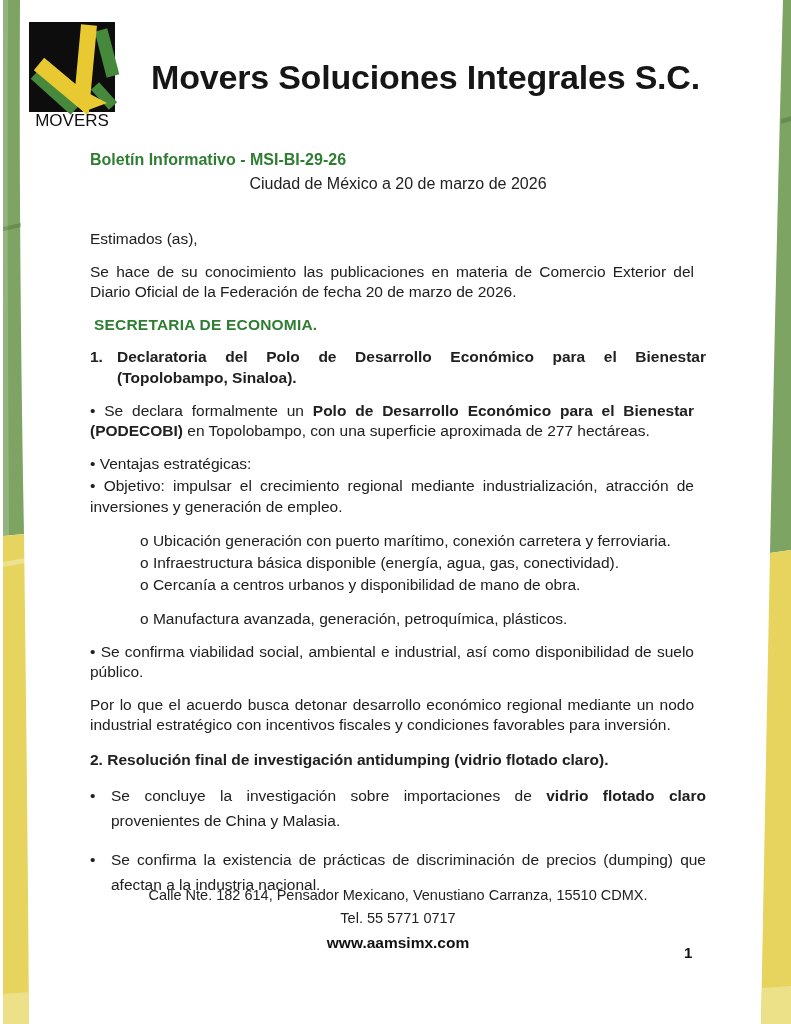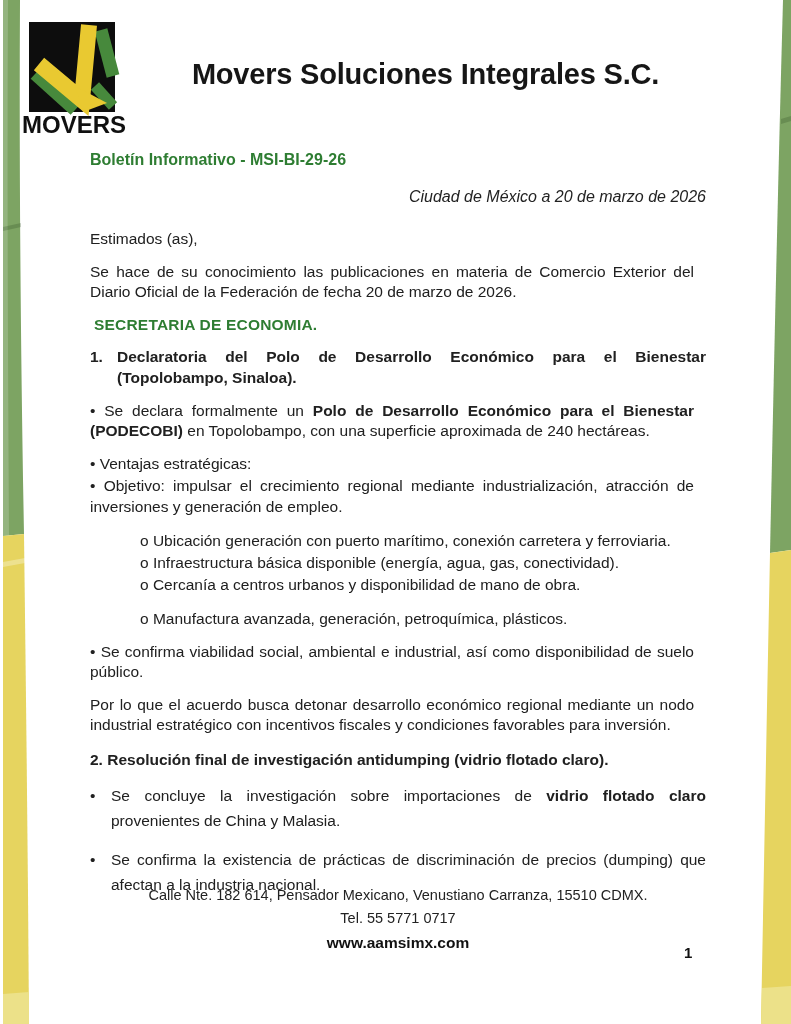--- a/index.html
+++ b/index.html
@@ -13,26 +13,26 @@
   .fill-syl{fill:#ece189;}
   .seam-d{fill:rgba(30,60,25,0.22);}
   .seam-l{fill:rgba(255,255,255,0.30);}
   .edge-hl{fill:rgba(255,255,255,0.18);}
   .logo{position:absolute;left:25px;top:22px;width:100px;height:93px;}
   .logo svg{overflow:visible;}
   .stroke-lg{stroke:var(--logo-green,#47893c);}
   .stroke-ly{stroke:var(--logo-yellow,#e9c931);}
   .fill-ly{fill:var(--logo-yellow,#e9c931);}
   .wordmark{position:absolute;left:22px;top:111px;width:100px;text-align:center;
-            font-weight:bold;font-size:24px;color:#101010;letter-spacing:0px;}
+            font-weight:normal;font-size:17px;color:#101010;letter-spacing:0px;}
   .title{position:absolute;left:0;top:58px;width:100%;box-sizing:border-box;padding-left:60px;
-         text-align:center;font-size:29px;font-weight:bold;color:#161616;letter-spacing:-0.2px;}
+         text-align:center;font-size:34px;font-weight:bold;color:#161616;letter-spacing:-0.2px;}
   .bulletin{position:absolute;left:90px;top:151px;font-size:16px;font-weight:bold;
             color:var(--accent-green,#2e7d32);}
-  .dateline{position:absolute;left:90px;top:188px;width:616px;text-align:right;font-size:16px;color:#222;font-style:italic;}
+  .dateline{position:absolute;left:90px;top:175px;width:616px;text-align:center;font-size:16px;color:#222;}
   .content{position:absolute;left:90px;top:229px;width:616px;font-size:15.5px;line-height:20.6px;color:#202020;}
   .content p{margin:0 12px 12px 0;}
   .just{text-align:justify;text-align-last:left;}
   .bold{font-weight:bold;}
   .green-head{color:var(--accent-green,#2e7d32);font-weight:bold;padding-left:4px;letter-spacing:0.2px;}
   .h1row{display:flex;margin:0 0 12px 0;font-weight:bold;}
   .h1row .num{width:27px;flex:none;}
   .h1row .txt{flex:1;text-align:justify;text-align-last:left;}
   .lead{margin:0 0 2px 0 !important;}
   .subs{margin:0 0 12px 0;}
@@ -89,21 +89,21 @@
 
     <p class="just">Se hace de su conocimiento las publicaciones en materia de Comercio Exterior del Diario Oficial de la Federación de fecha 20 de marzo de 2026.</p>
 
     <p class="green-head">SECRETARIA DE ECONOMIA.</p>
 
     <div class="h1row">
       <span class="num">1.</span>
       <span class="txt">Declaratoria del Polo de Desarrollo Económico para el Bienestar (Topolobampo, Sinaloa).</span>
     </div>
 
-    <p class="just"><span>• Se declara formalmente un </span><span class="bold">Polo de Desarrollo Económico para el Bienestar (PODECOBI)</span><span> en Topolobampo, con una superficie aproximada de 240 hectáreas.</span></p>
+    <p class="just"><span>• Se declara formalmente un </span><span class="bold">Polo de Desarrollo Económico para el Bienestar (PODECOBI)</span><span> en Topolobampo, con una superficie aproximada de 277 hectáreas.</span></p>
 
     <p class="just lead">• Ventajas estratégicas:</p>
 
     <p class="just">• Objetivo: impulsar el crecimiento regional mediante industrialización, atracción de inversiones y generación de empleo.</p>
     <div class="subs">
       <div>o Ubicación generación con puerto marítimo, conexión carretera y ferroviaria.</div>
       <div>o Infraestructura básica disponible (energía, agua, gas, conectividad).</div>
       <div>o Cercanía a centros urbanos y disponibilidad de mano de obra.</div>
     </div>
 

